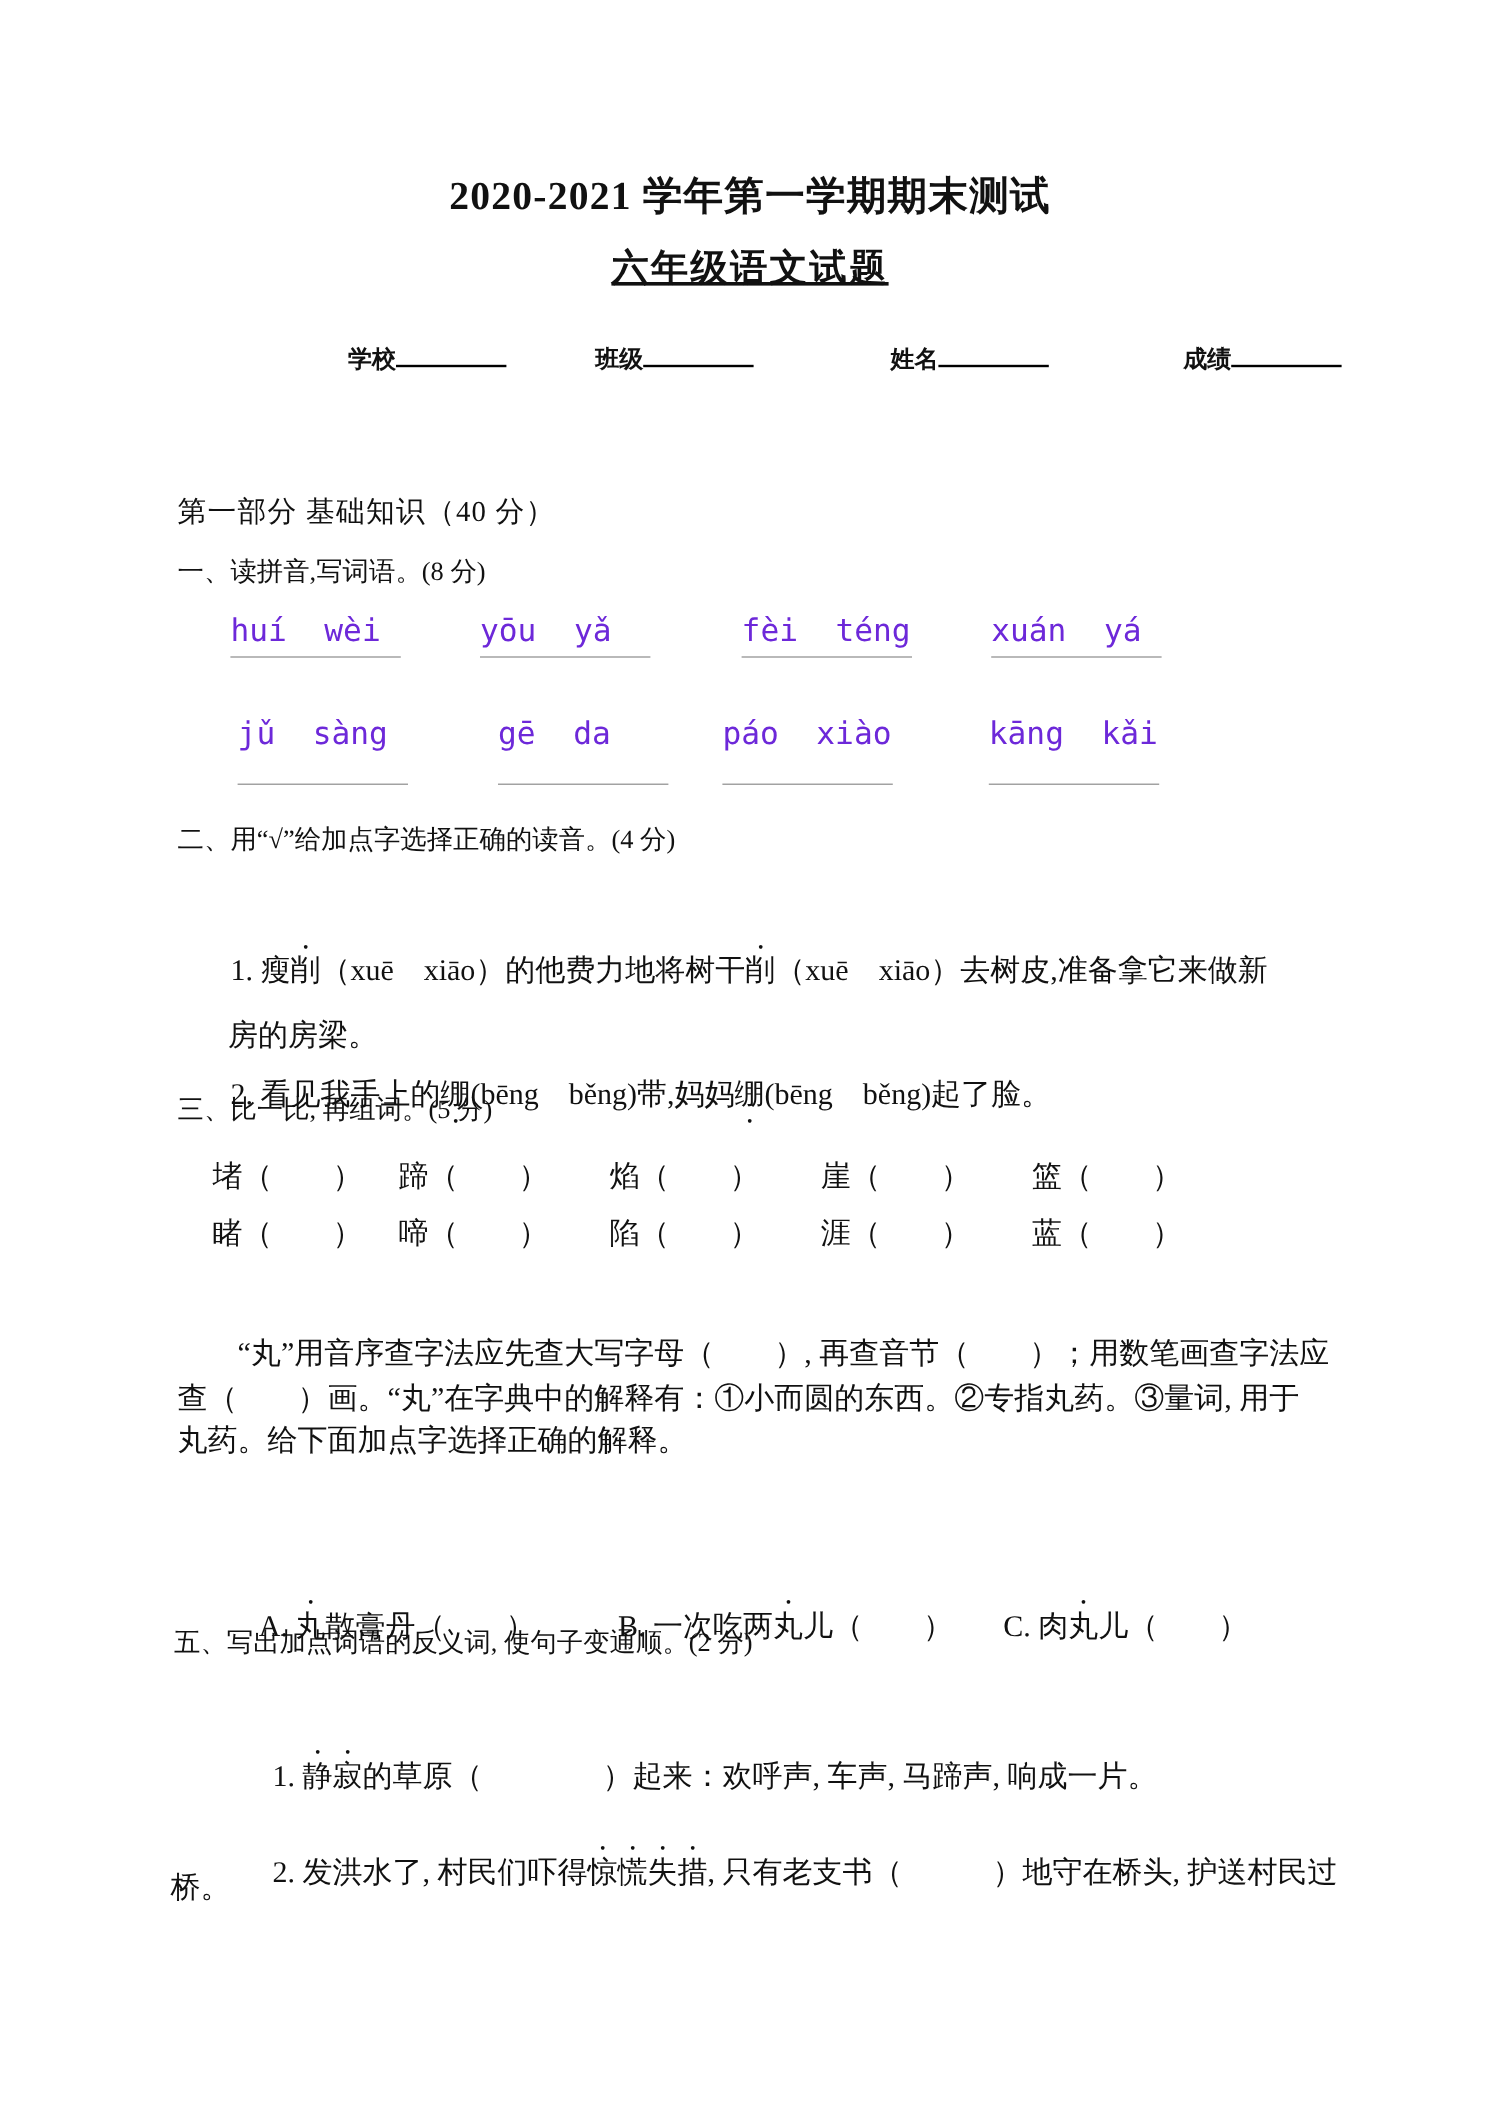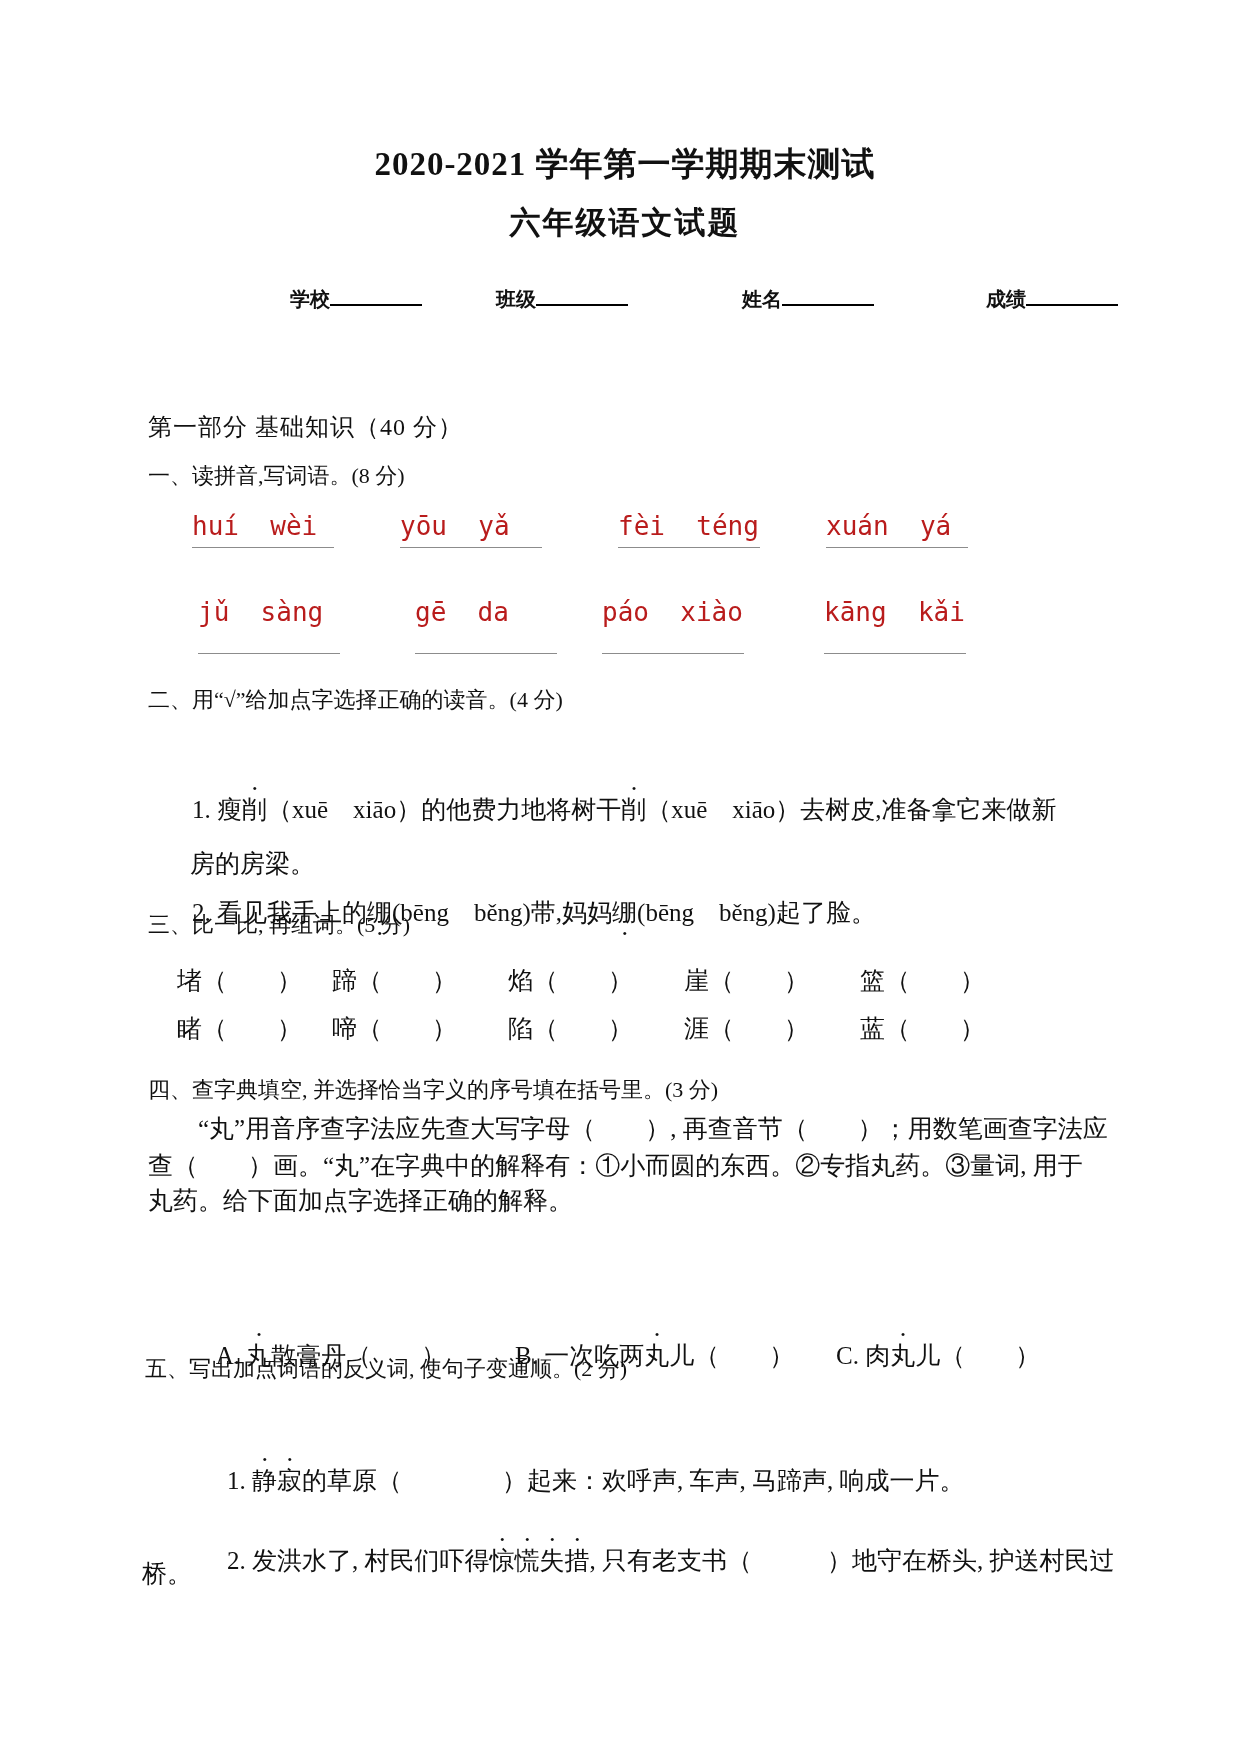--- a/index.html
+++ b/index.html
@@ -13,38 +13,38 @@
   }
   .abs{position:absolute;white-space:pre;line-height:1.25;}
   .centered{left:135px;width:980px;text-align:center;}
   .t1{font-size:33px;font-weight:bold;letter-spacing:1px;}
   .t2{font-size:31px;font-weight:bold;letter-spacing:2px;}
   .fields{font-size:20px;font-weight:bold;}
   .fblank{display:inline-block;width:92px;height:1.05em;border-bottom:2px solid #000;}
   .h-part{font-size:24px;letter-spacing:1px;}
   .h-sec{font-size:22px;}
   .body-line{font-size:25px;}
-  .pinyin{font-family:"DejaVu Sans Mono","Liberation Mono",monospace;font-size:26px;color:#b91c1c;}
+  .pinyin{font-family:"DejaVu Sans Mono","Liberation Mono",monospace;font-size:26px;color:#6d28d9;}
   .pyline{position:absolute;width:142px;height:0;border-top:1.5px solid #8c8c8c;}
   .dot-above{
     -webkit-text-emphasis:filled dot #111;text-emphasis:filled dot #111;
     -webkit-text-emphasis-position:over right;text-emphasis-position:over right;
   }
   .dot-below{
     -webkit-text-emphasis:filled dot #111;text-emphasis:filled dot #111;
     -webkit-text-emphasis-position:under right;text-emphasis-position:under right;
   }
 </style>
 </head>
 <body>
 
 <div class="page">
 
   <div class="abs centered t1" style="top:144px;">2020-2021 学年第一学期期末测试</div>
-  <div class="abs centered t2" style="top:204px;">六年级语文试题</div>
+  <div class="abs centered t2" style="top:204px;text-decoration:underline;">六年级语文试题</div>
 
   <div class="abs fields" style="top:258px;left:270px;">
     <span>学校</span><span class="fblank"></span>
   </div>
   <div class="abs fields" style="top:258px;left:476px;">
     <span>班级</span><span class="fblank"></span>
   </div>
   <div class="abs fields" style="top:258px;left:722px;">
     <span>姓名</span><span class="fblank"></span>
   </div>
@@ -92,21 +92,20 @@
   <span class="abs body-line" style="top:965px;left:508px;">焰（　　）</span>
   <span class="abs body-line" style="top:965px;left:684px;">崖（　　）</span>
   <span class="abs body-line" style="top:965px;left:860px;">篮（　　）</span>
 
   <span class="abs body-line" style="top:1013px;left:177px;">睹（　　）</span>
   <span class="abs body-line" style="top:1013px;left:332px;">啼（　　）</span>
   <span class="abs body-line" style="top:1013px;left:508px;">陷（　　）</span>
   <span class="abs body-line" style="top:1013px;left:684px;">涯（　　）</span>
   <span class="abs body-line" style="top:1013px;left:860px;">蓝（　　）</span>
 
-  <div class="abs h-sec" style="top:1076px;left:148px;">四、查字典填空, 并选择恰当字义的序号填在括号里。(3 分)</div>
   <div class="abs body-line" style="top:1113px;left:148px;">　　“丸”用音序查字法应先查大写字母（　　）, 再查音节（　　）；用数笔画查字法应</div>
   <div class="abs body-line" style="top:1150px;left:148px;">查（　　）画。“丸”在字典中的解释有：①小而圆的东西。②专指丸药。③量词, 用于</div>
   <div class="abs body-line" style="top:1185px;left:148px;">丸药。给下面加点字选择正确的解释。</div>
 
   <div class="abs body-line" style="top:1296px;left:192px;">
     <span>A. </span><span class="dot-above">丸</span><span>散膏丹（　　）</span>
   </div>
   <div class="abs body-line" style="top:1296px;left:811px;">
     <span>C. 肉</span><span class="dot-above">丸</span><span>儿（　　）</span>
   </div>

